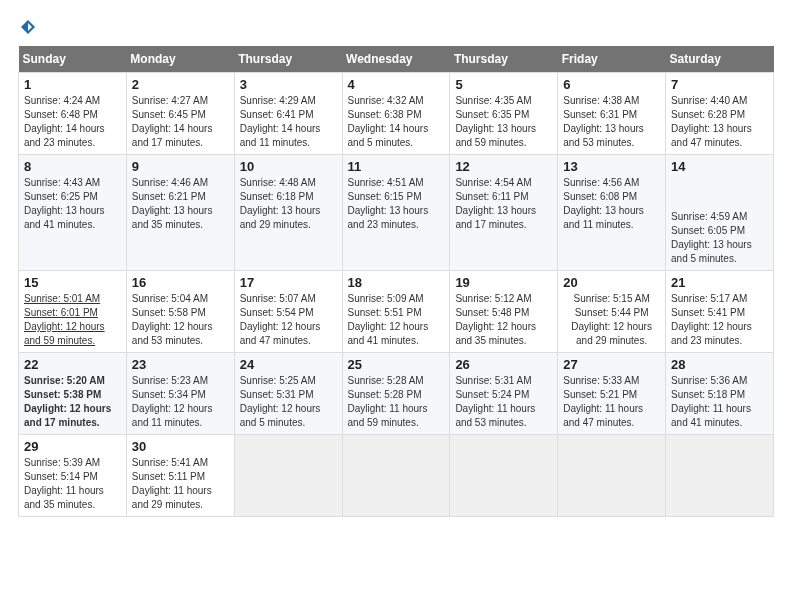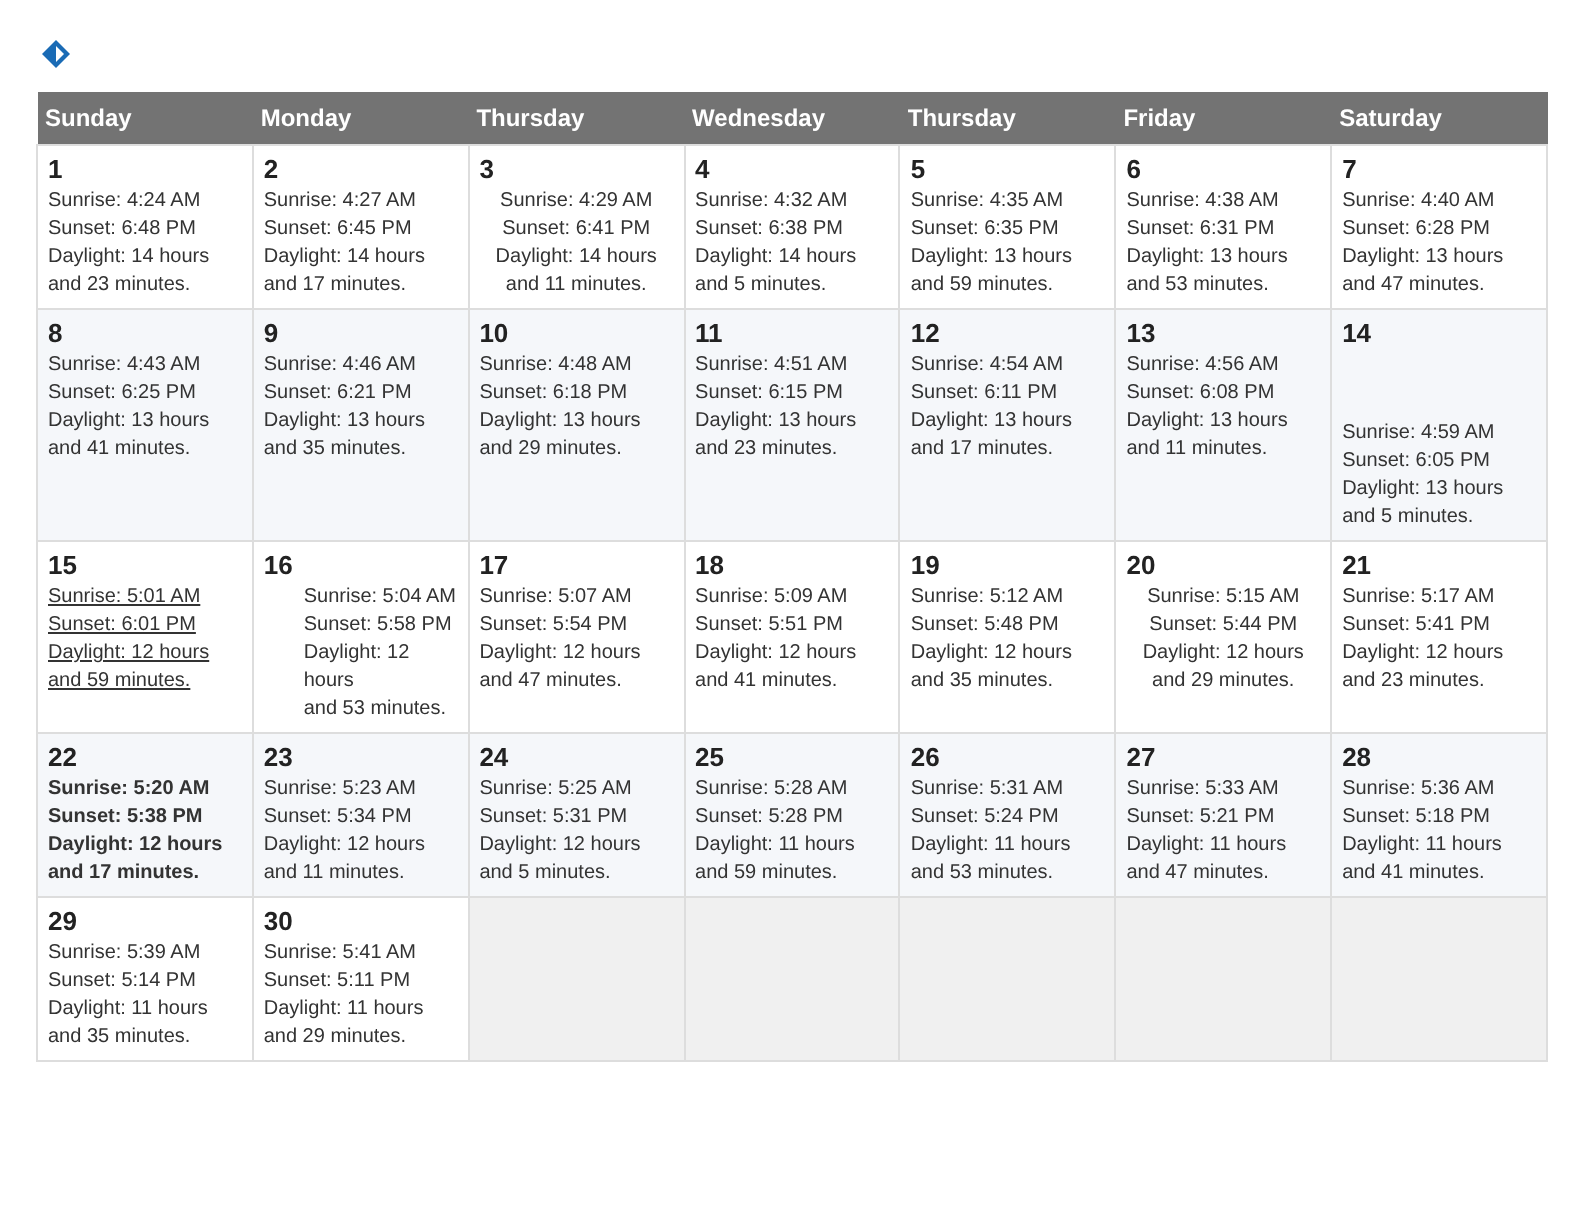--- a/index.html
+++ b/index.html
@@ -144,21 +144,21 @@
           </td>
           <td>
             <span class="day-num">2</span>
             <div class="day-detail" style="white-space: pre-line;">Sunrise: 4:27 AM
 Sunset: 6:45 PM
 Daylight: 14 hours
 and 17 minutes.</div>
           </td>
           <td>
             <span class="day-num">3</span>
-            <div class="day-detail" style="white-space: pre-line; text-align: center;">Sunrise: 4:29 AM
+            <div class="day-detail" style="white-space: pre-line;">Sunrise: 4:29 AM
 Sunset: 6:41 PM
 Daylight: 14 hours
 and 11 minutes.</div>
           </td>
           <td>
             <span class="day-num">4</span>
             <div class="day-detail" style="white-space: pre-line;">Sunrise: 4:32 AM
 Sunset: 6:38 PM
 Daylight: 14 hours
 and 5 minutes.</div>
@@ -239,21 +239,21 @@
         <tr>
           <td>
             <span class="day-num">15</span>
             <div class="day-detail" style="white-space: pre-line; text-decoration: underline;">Sunrise: 5:01 AM
 Sunset: 6:01 PM
 Daylight: 12 hours
 and 59 minutes.</div>
           </td>
           <td>
             <span class="day-num">16</span>
-            <div class="day-detail" style="white-space: pre-line; margin-left: 20px;">Sunrise: 5:04 AM
+            <div class="day-detail" style="white-space: pre-line;">Sunrise: 5:04 AM
 Sunset: 5:58 PM
 Daylight: 12 hours
 and 53 minutes.</div>
           </td>
           <td>
             <span class="day-num">17</span>
             <div class="day-detail" style="white-space: pre-line;">Sunrise: 5:07 AM
 Sunset: 5:54 PM
 Daylight: 12 hours
 and 47 minutes.</div>

